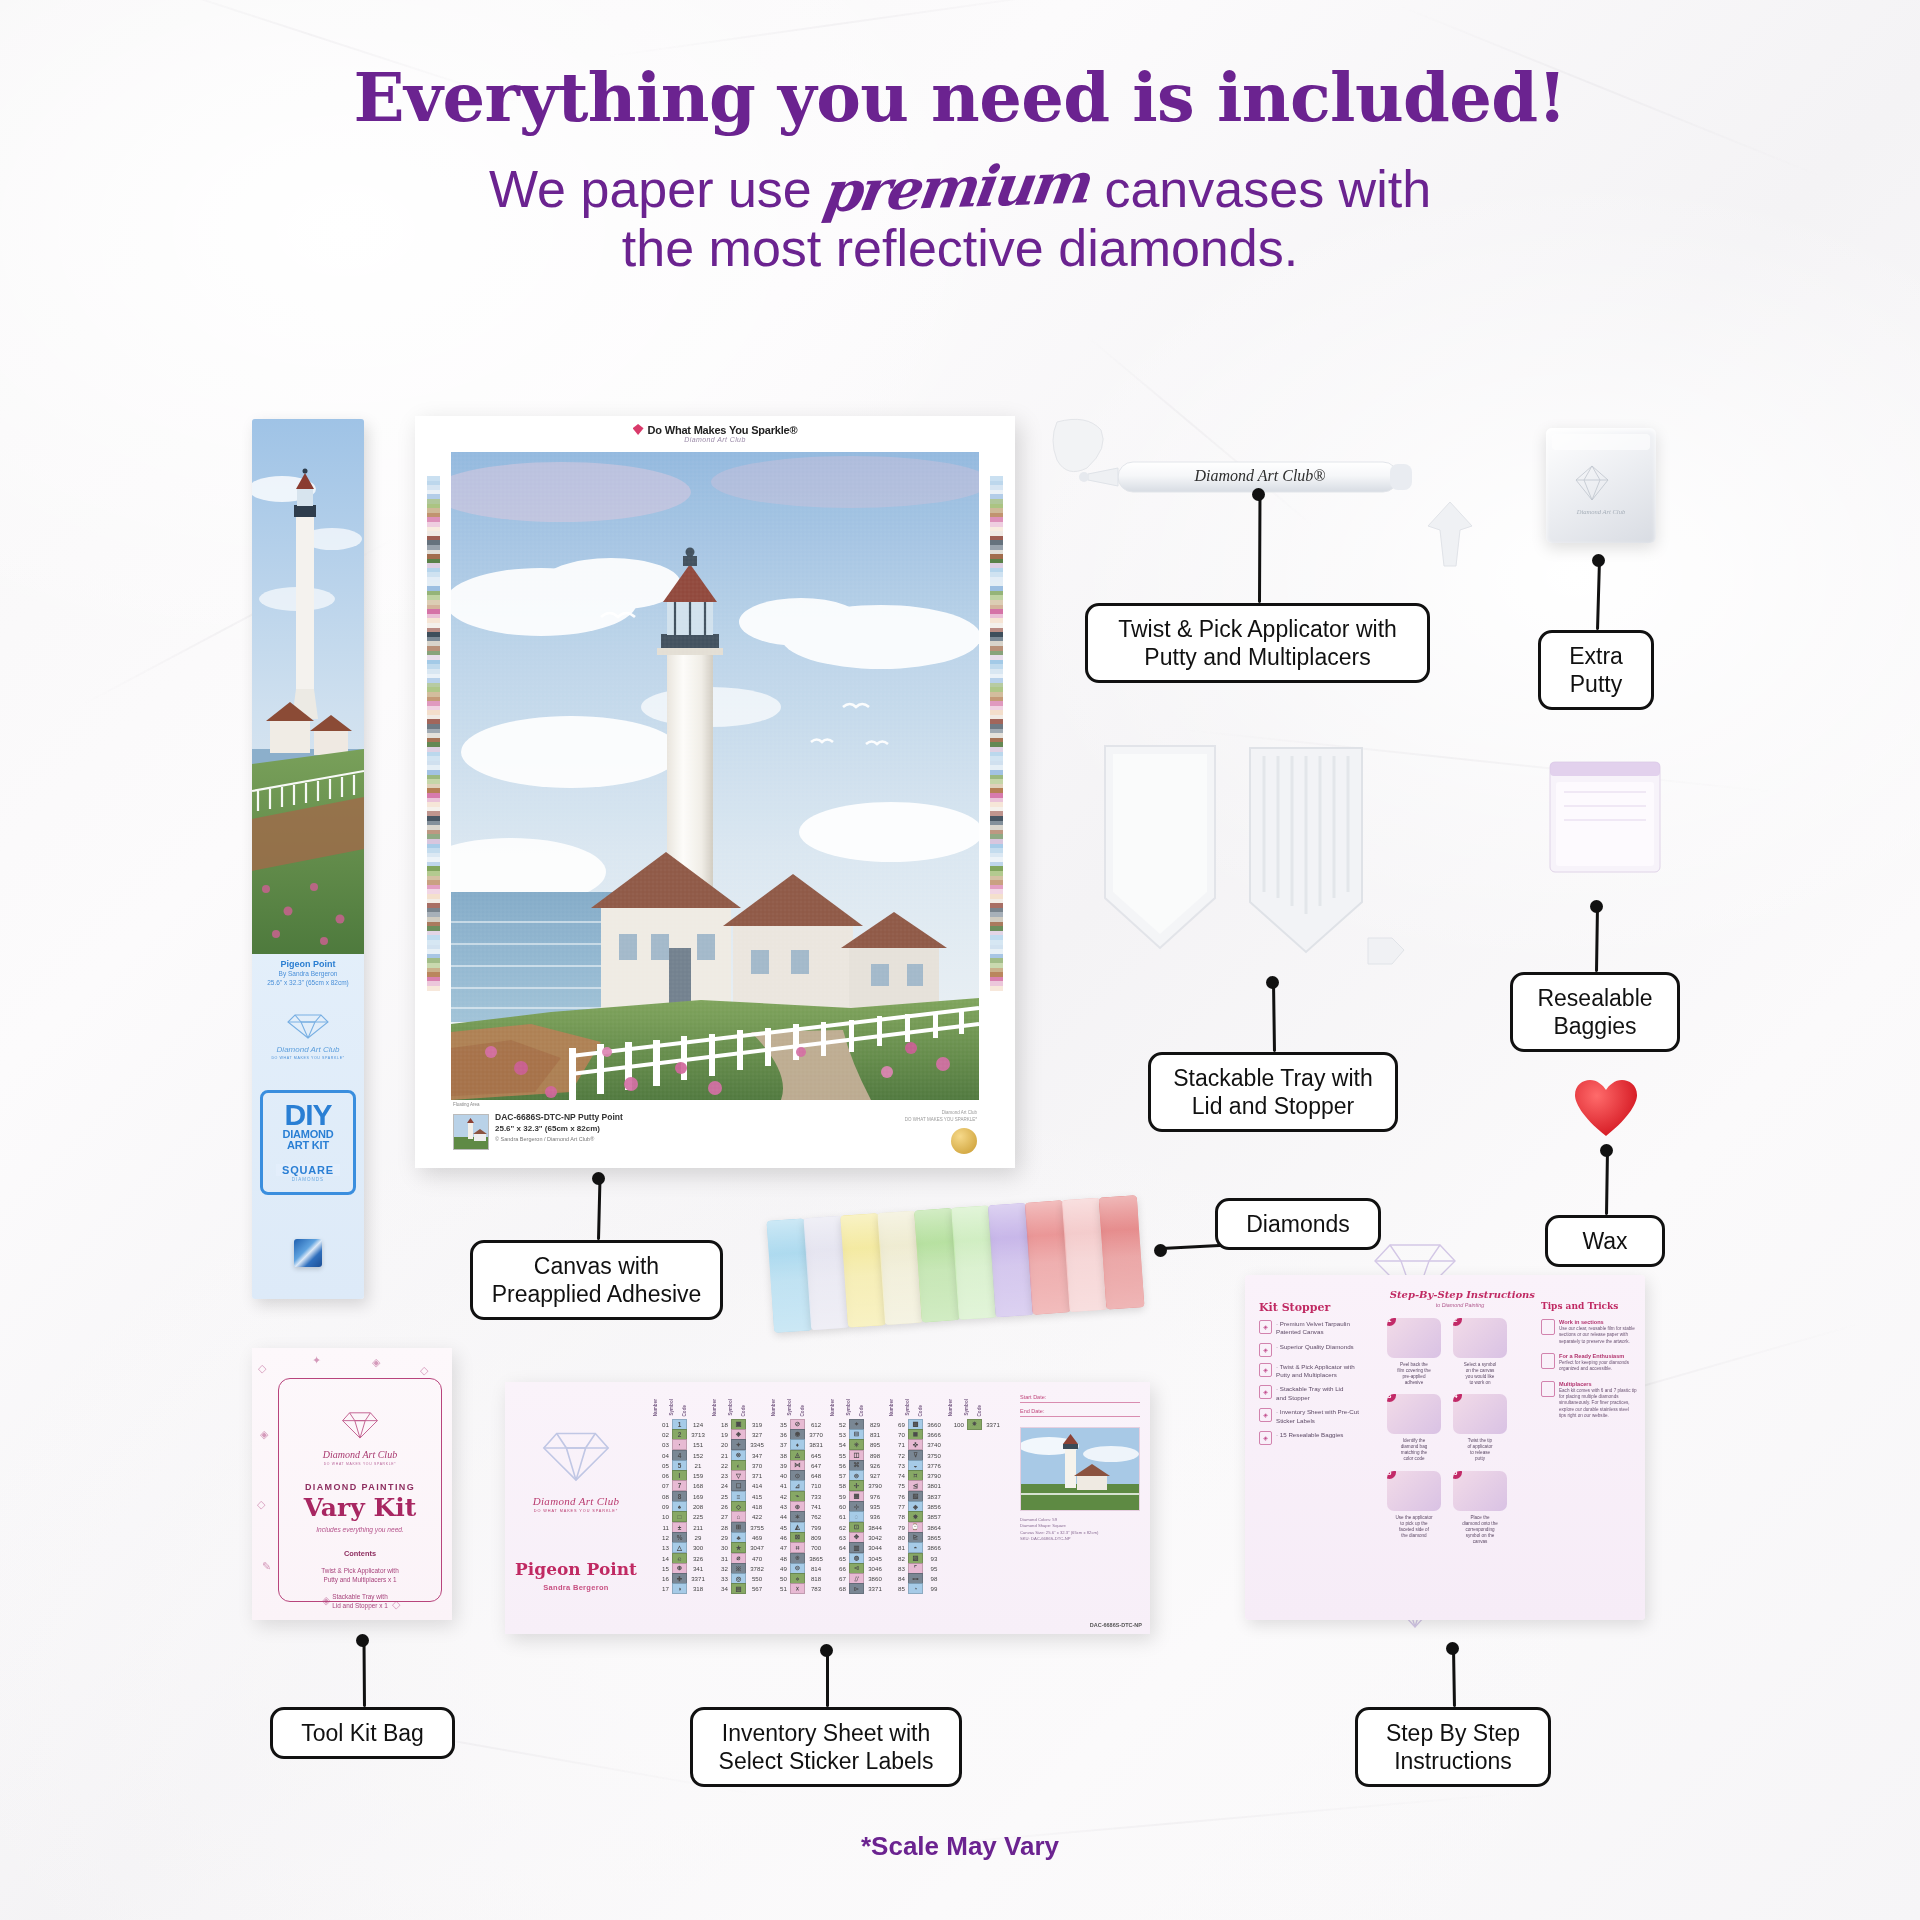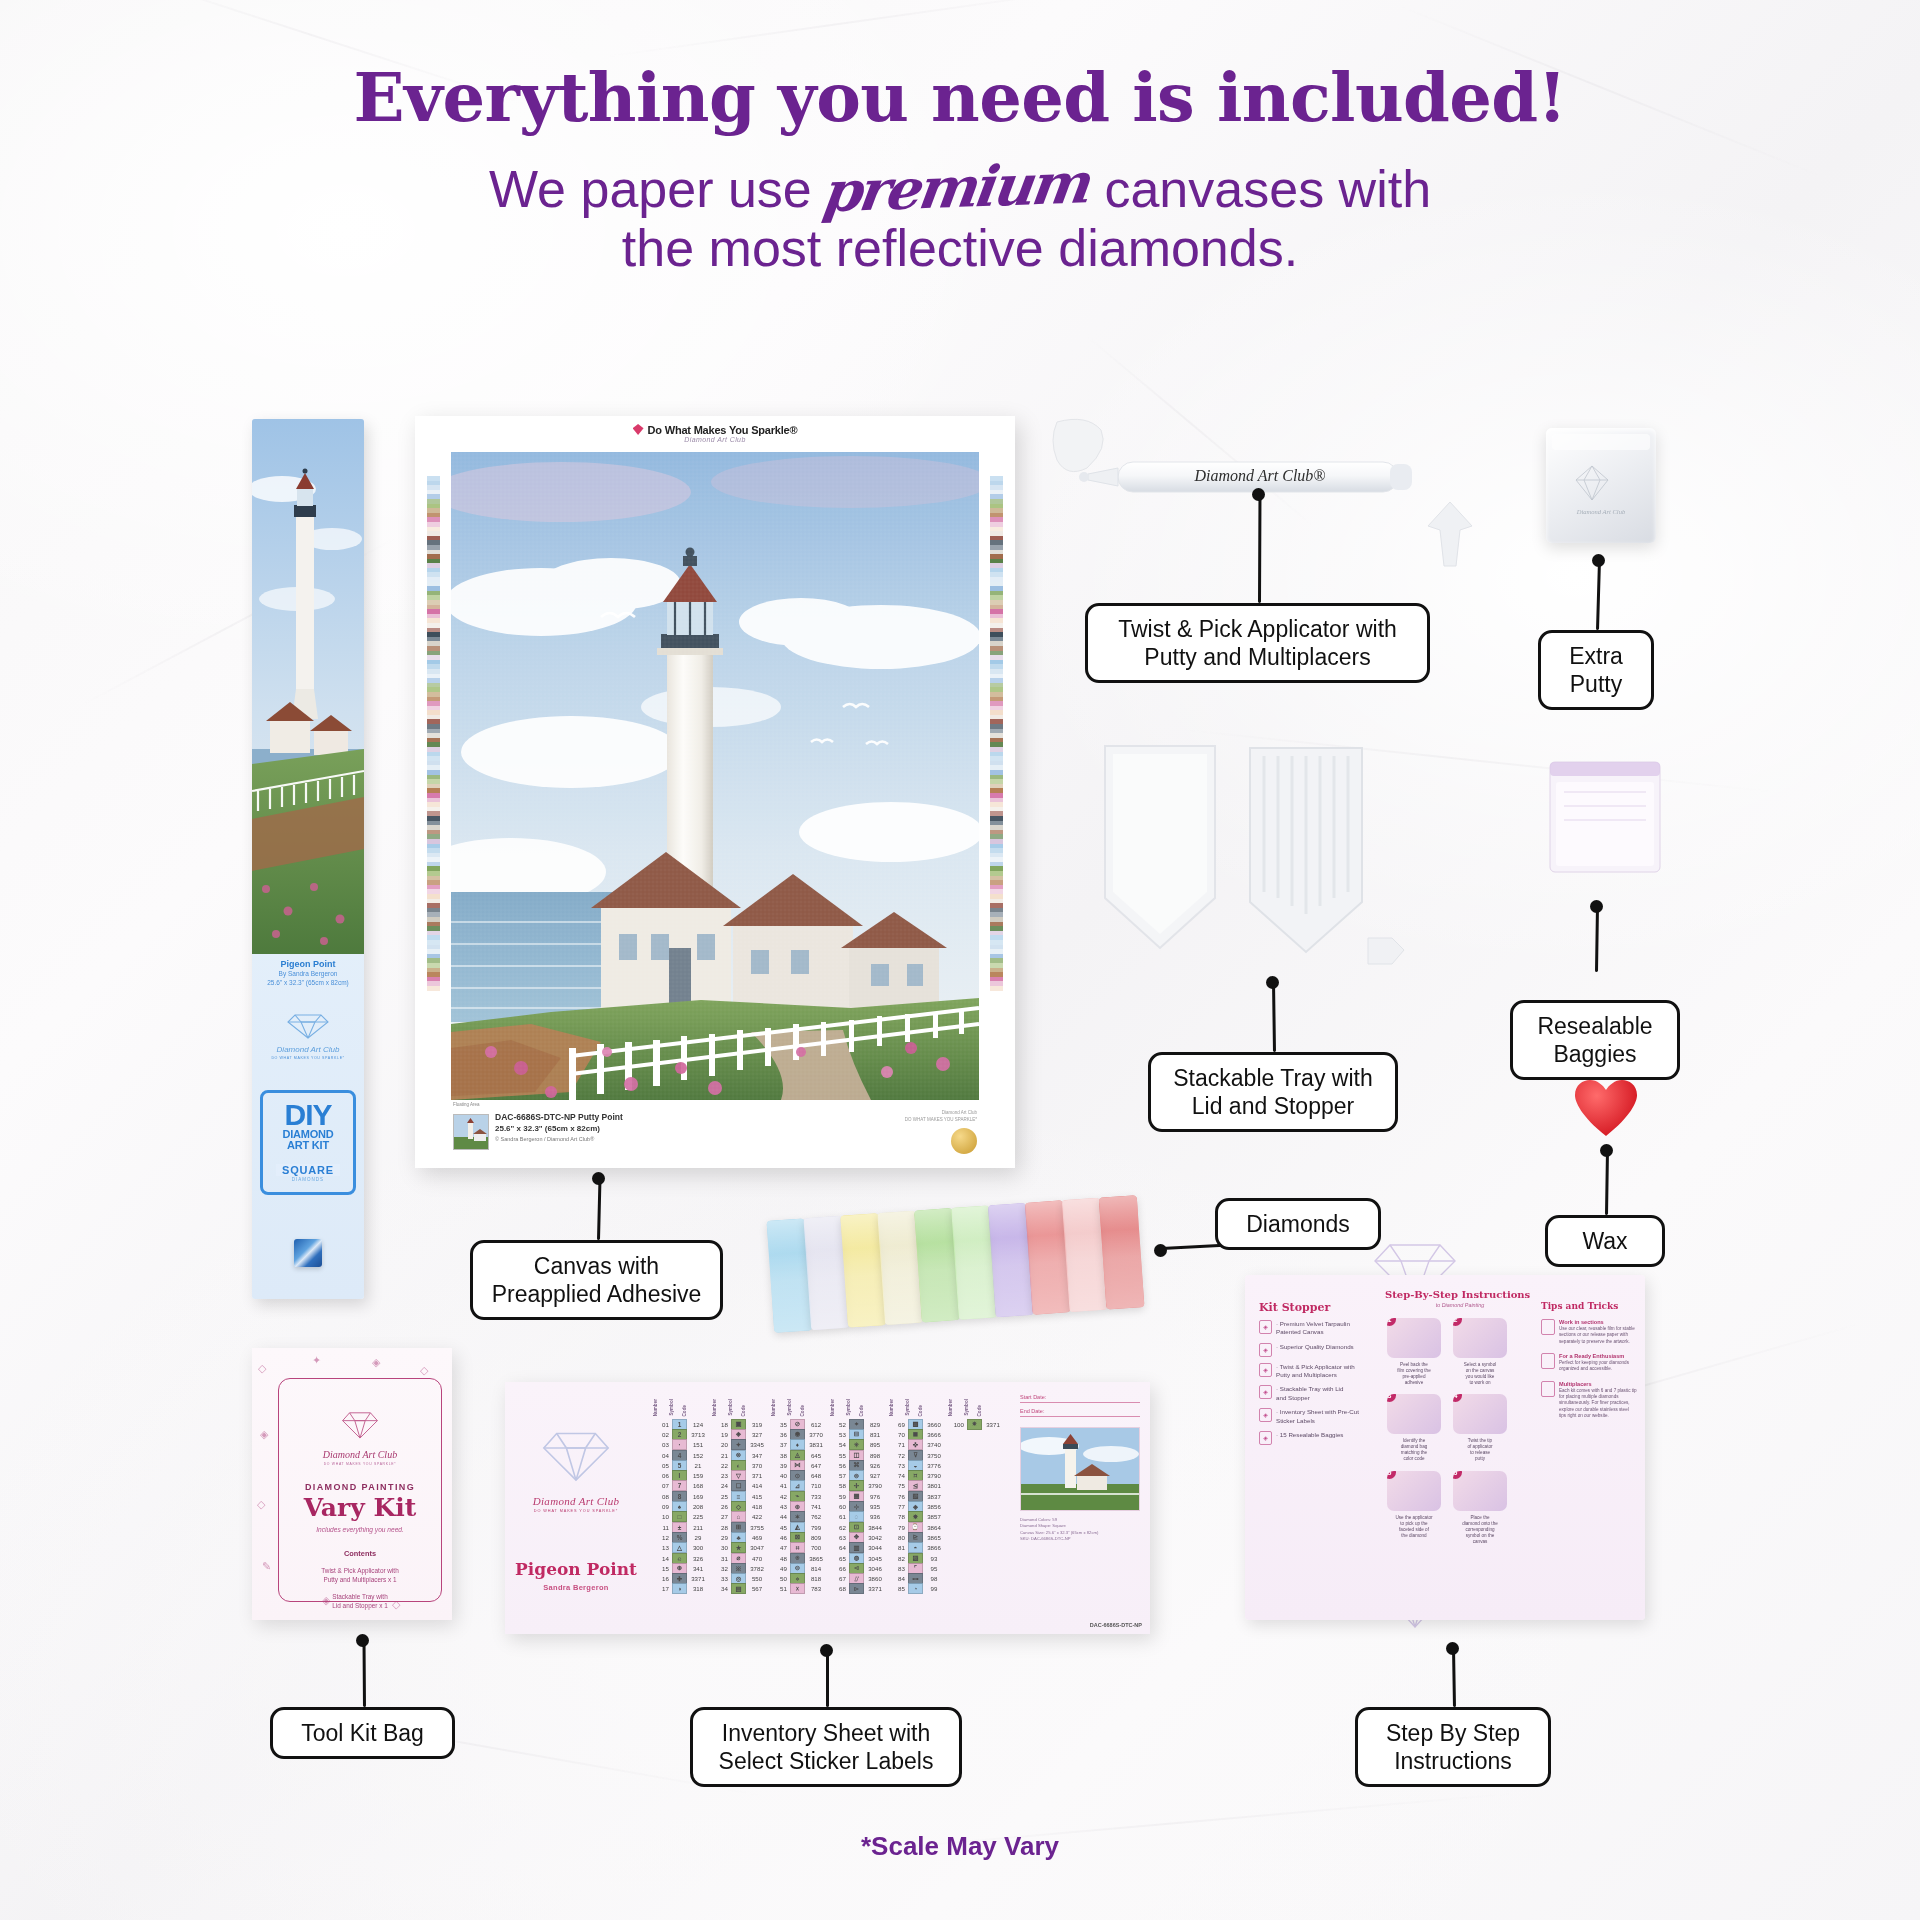--- a/index.html
+++ b/index.html
@@ -147,21 +147,21 @@
     position:absolute;left:1225px;top:1255px;width:440px;height:385px;
   }
   .ins-panel{position:absolute;background:linear-gradient(180deg,#faf2fa 0%,#f6ecf7 100%);
     box-shadow:3px 5px 16px rgba(0,0,0,.12);}
   #ins-mid{left:20px;top:20px;width:400px;height:345px;border-radius:4px;}
   .ins-h{font-family:"DejaVu Serif",serif;font-weight:700;color:#c02a63;}
   .kc-title{font-size:11px;}
   .kc-item{font-size:6.2px;color:#5d4a66;line-height:1.35;margin-top:6px;display:flex;gap:4px;}
   .kc-ic{width:11px;height:12px;border:.8px solid #d283ae;border-radius:2px;flex:none;
     display:flex;align-items:center;justify-content:center;font-size:6px;color:#c0478a;}
-  .sbs-title{font-size:10px;text-align:left;}
+  .sbs-title{font-size:10px;text-align:right;font-style:italic;}
   .sbs-sub{font-size:5.4px;color:#b05a8e;font-style:italic;text-align:center;margin-top:2px;}
   .step{width:58px;text-align:center;}
   .step-img{width:54px;height:40px;border-radius:7px;margin:0 auto;overflow:hidden;position:relative;
     background:linear-gradient(135deg,#f2dbe8,#d9c2e4);}
   .step-n{position:absolute;left:-4px;top:-5px;width:13px;height:13px;border-radius:50%;background:#c22a68;
     color:#fff;font-size:7px;line-height:13px;text-align:center;font-weight:700;z-index:3;}
   .step-cap{font-size:4.6px;color:#5d4a66;line-height:1.32;margin-top:4px;}
   .tips-title{font-size:9px;}
   .tip{display:flex;gap:4px;margin-top:8px;}
   .tip-ic{width:12px;height:14px;border:.8px solid #d283ae;border-radius:2px;flex:none;}
@@ -1489,21 +1489,21 @@
 
 <div id="callout-layer">
     <div class="pill" style="left: 1085px; top: 603px; width: 345px; min-height: 76px; display: flex; align-items: center; justify-content: center;">Twist &amp; Pick Applicator with
 Putty and Multiplacers</div>
     <div class="lead" style="left: 1257.5px; top: 603px; width: 109.001px; transform: rotate(-89.7372deg);"></div>
     <div class="dot" style="left: 1252px; top: 488px;"></div>
     <div class="pill" style="left: 1538px; top: 630px; width: 116px; min-height: 76px; display: flex; align-items: center; justify-content: center;">Extra
 Putty</div>
     <div class="lead" style="left: 1596px; top: 630px; width: 70.0286px; transform: rotate(-88.3634deg);"></div>
     <div class="dot" style="left: 1592px; top: 554px;"></div>
-    <div class="pill" style="left: 1510px; top: 972px; width: 170px; min-height: 76px; display: flex; align-items: center; justify-content: center; margin-top: 28px;">Resealable
+    <div class="pill" style="left: 1510px; top: 972px; width: 170px; min-height: 76px; display: flex; align-items: center; justify-content: center;">Resealable
 Baggies</div>
     <div class="lead" style="left: 1595px; top: 972px; width: 66.0076px; transform: rotate(-89.1319deg);"></div>
     <div class="dot" style="left: 1590px; top: 900px;"></div>
     <div class="pill" style="left: 1148px; top: 1052px; width: 250px; min-height: 76px; display: flex; align-items: center; justify-content: center;">Stackable Tray with
 Lid and Stopper</div>
     <div class="lead" style="left: 1273px; top: 1052px; width: 70.0071px; transform: rotate(-90.8185deg);"></div>
     <div class="dot" style="left: 1266px; top: 976px;"></div>
     <div class="pill" style="left: 470px; top: 1240px; width: 253px; min-height: 76px; display: flex; align-items: center; justify-content: center;">Canvas with
 Preapplied Adhesive</div>
     <div class="lead" style="left: 596.5px; top: 1240px; width: 62.0181px; transform: rotate(-88.6141deg);"></div>

